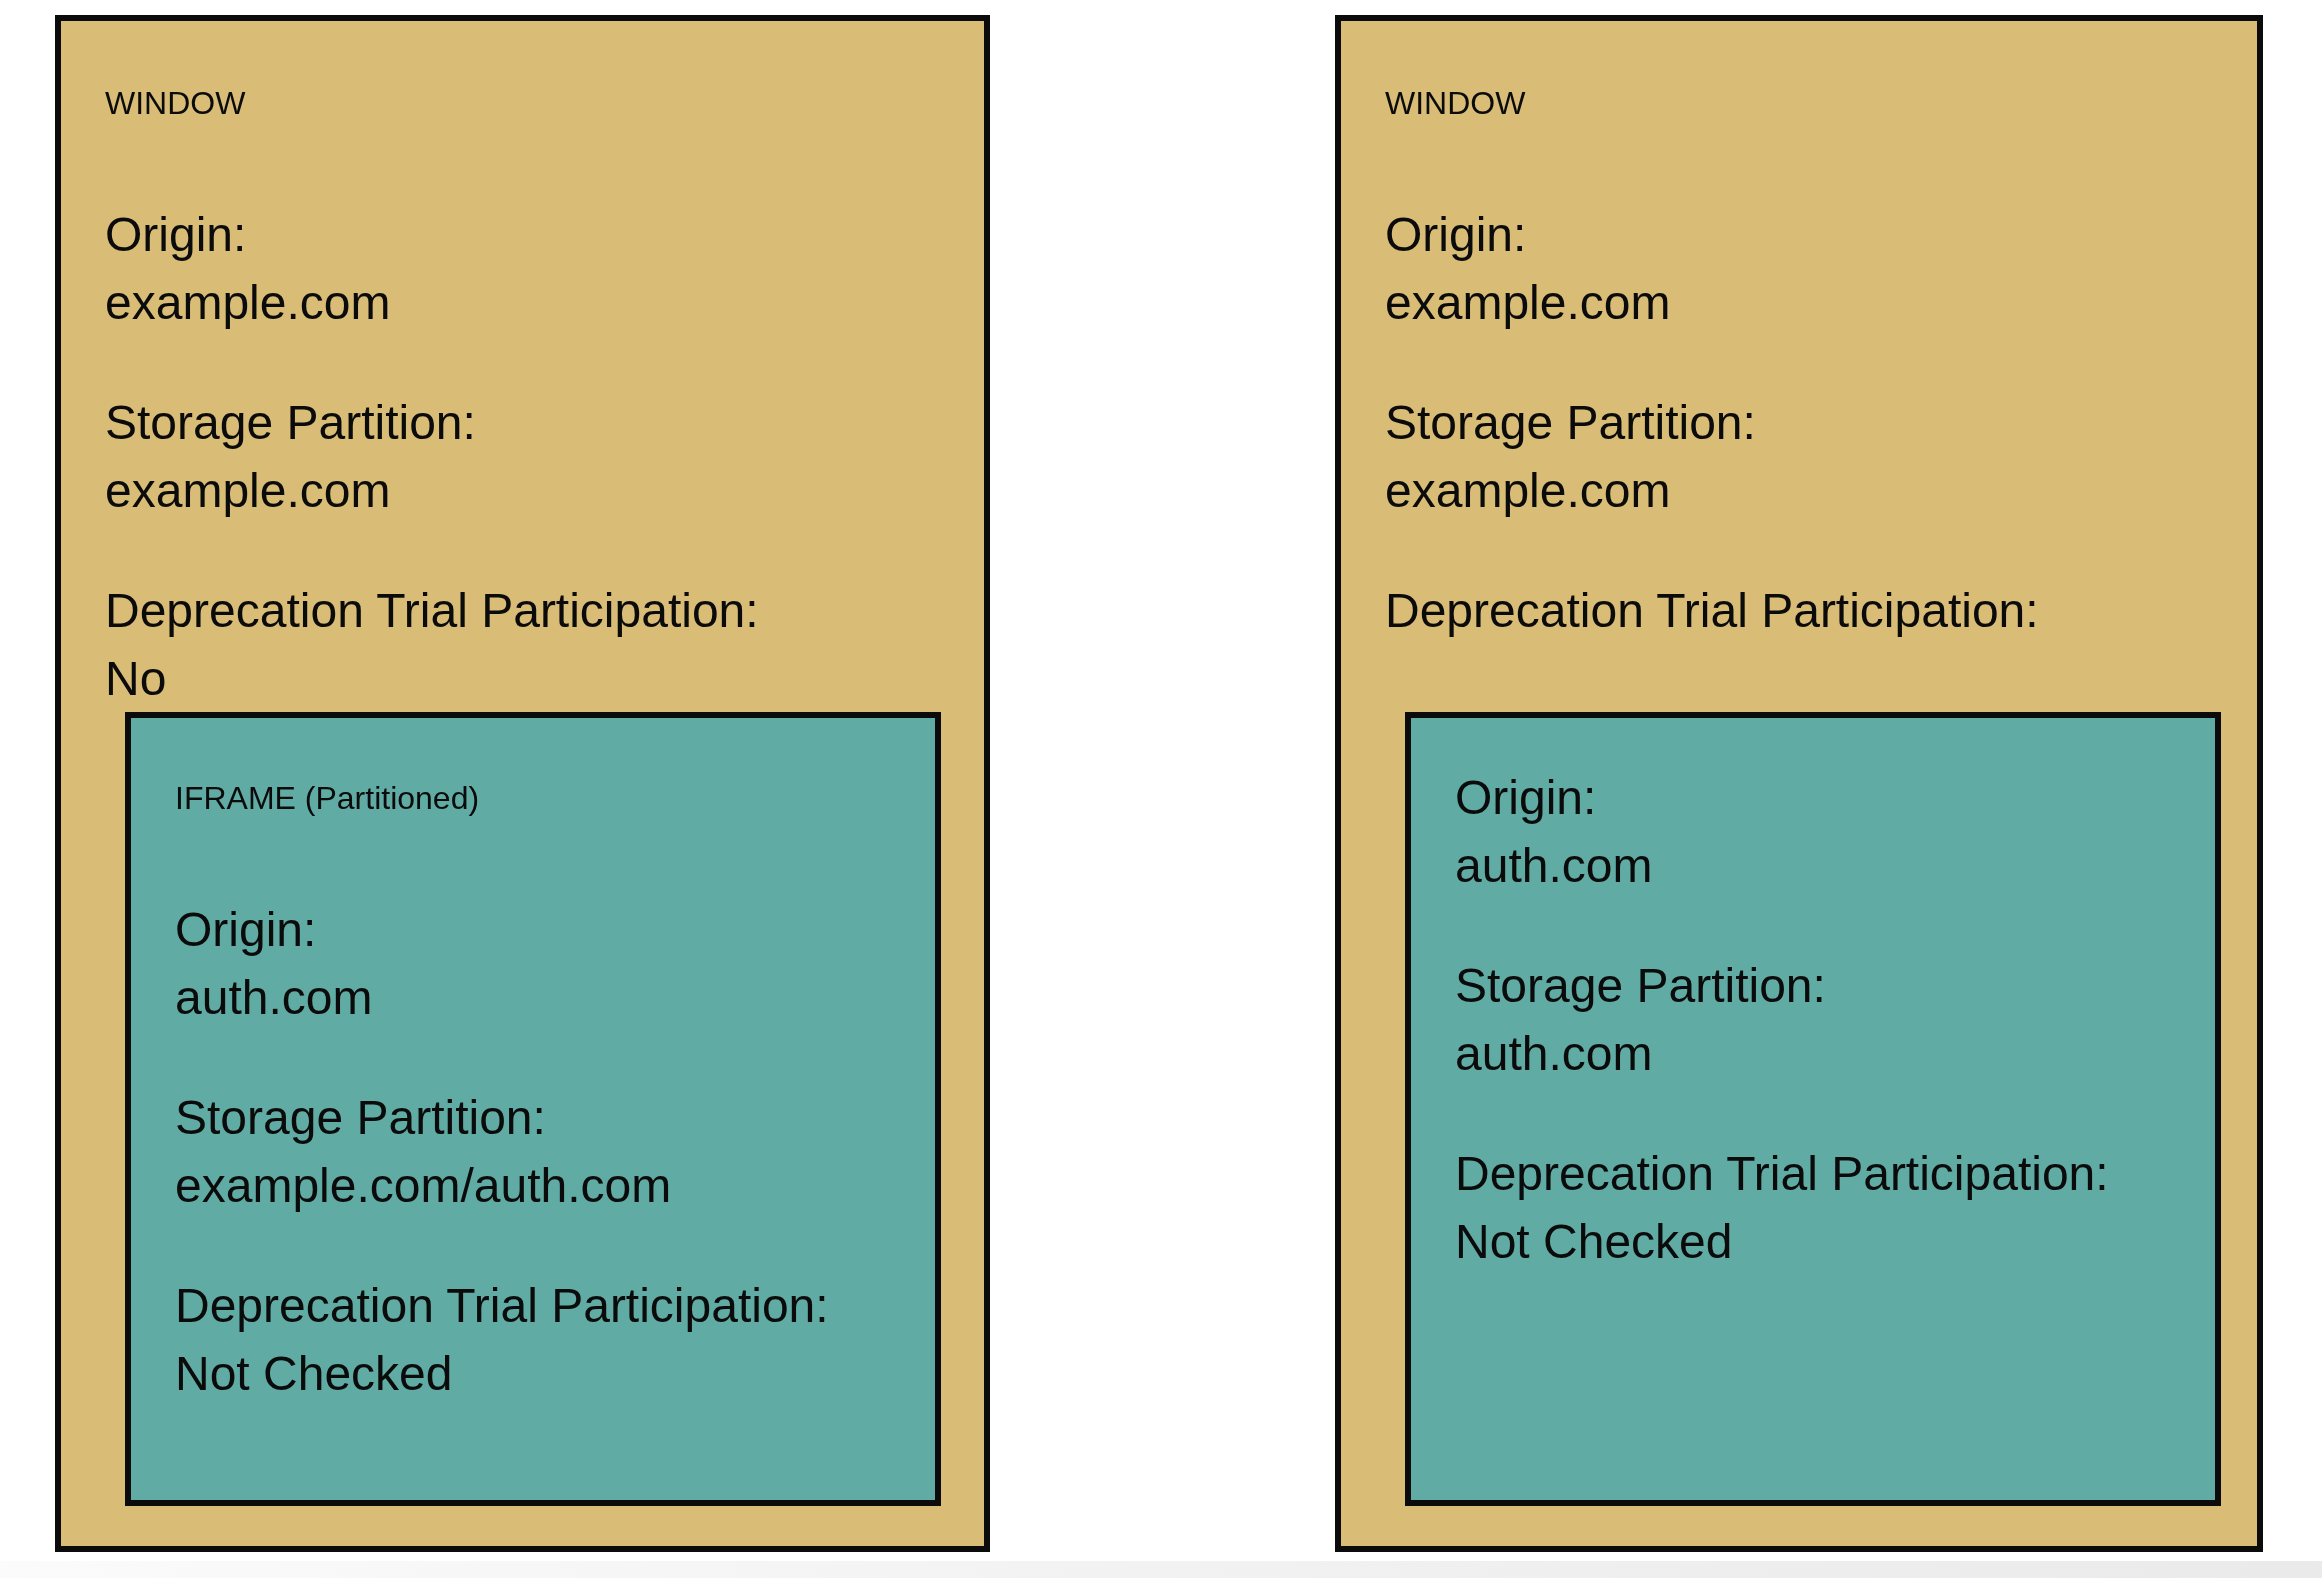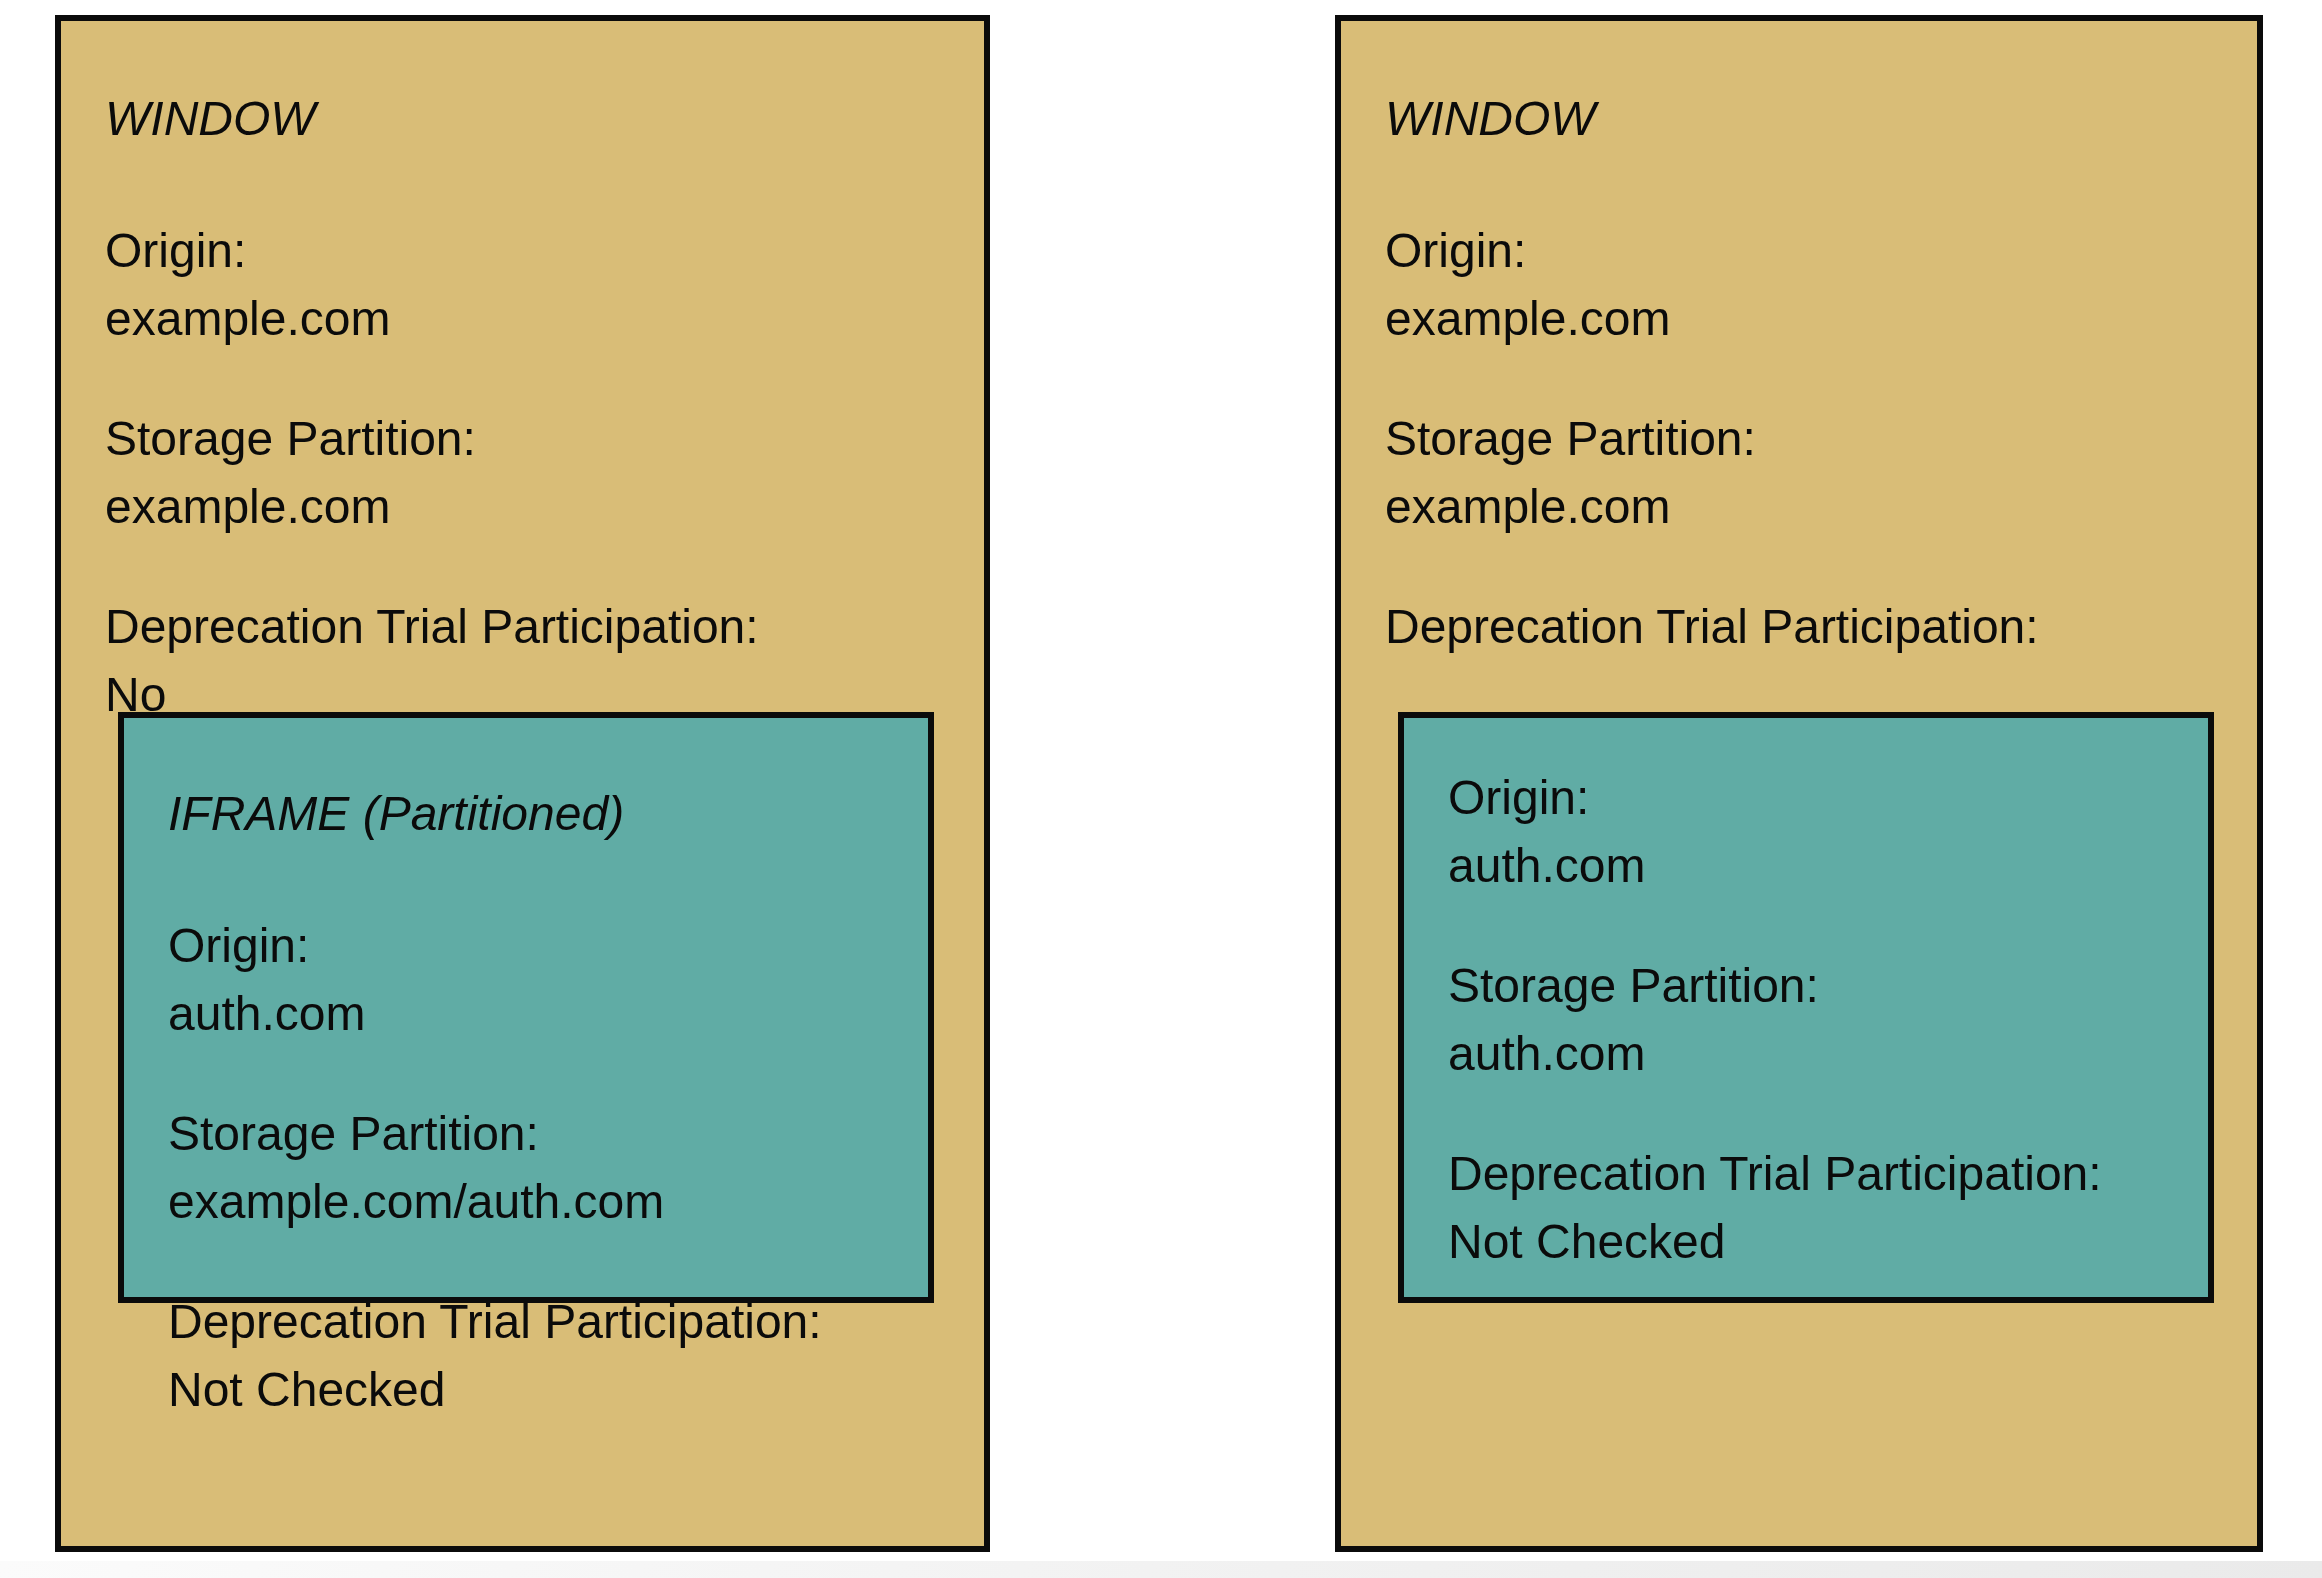--- a/index.html
+++ b/index.html
@@ -17,37 +17,36 @@
     height:1537px;
     background:#d9bd77;
     border:6px solid #0b0b0b;
     box-sizing:border-box;
     padding:48px 44px;
   }
   .window-left  { left:55px;  width:935px; }
   .window-right { left:1335px; width:928px; }
 
   .win-title {
-    font-size:48px; line-height:68px;
-    margin:16px 0 64px 0;
+    font-size:32px; line-height:68px;
+    margin:0 0 64px 0;
     white-space:nowrap;
-    font-style:italic;
   }
   .para { margin:0 0 52px 0; }
   .line {
     display:block;
     font-size:48px; line-height:68px;
     white-space:nowrap;
   }
   .bold { font-weight:400; }
 
   .iframe-box {
     position:absolute;
-    top:691px; left:57px;
-    width:816px; height:591px;
+    top:691px; left:64px;
+    width:816px; height:794px;
     background:#60aca5;
     border:6px solid #4c1d95;
     box-sizing:border-box;
     padding:46px 44px;
   }
 
   .bottom-strip {
     position:absolute;
     left:0; right:0; bottom:0;
     height:17px;

